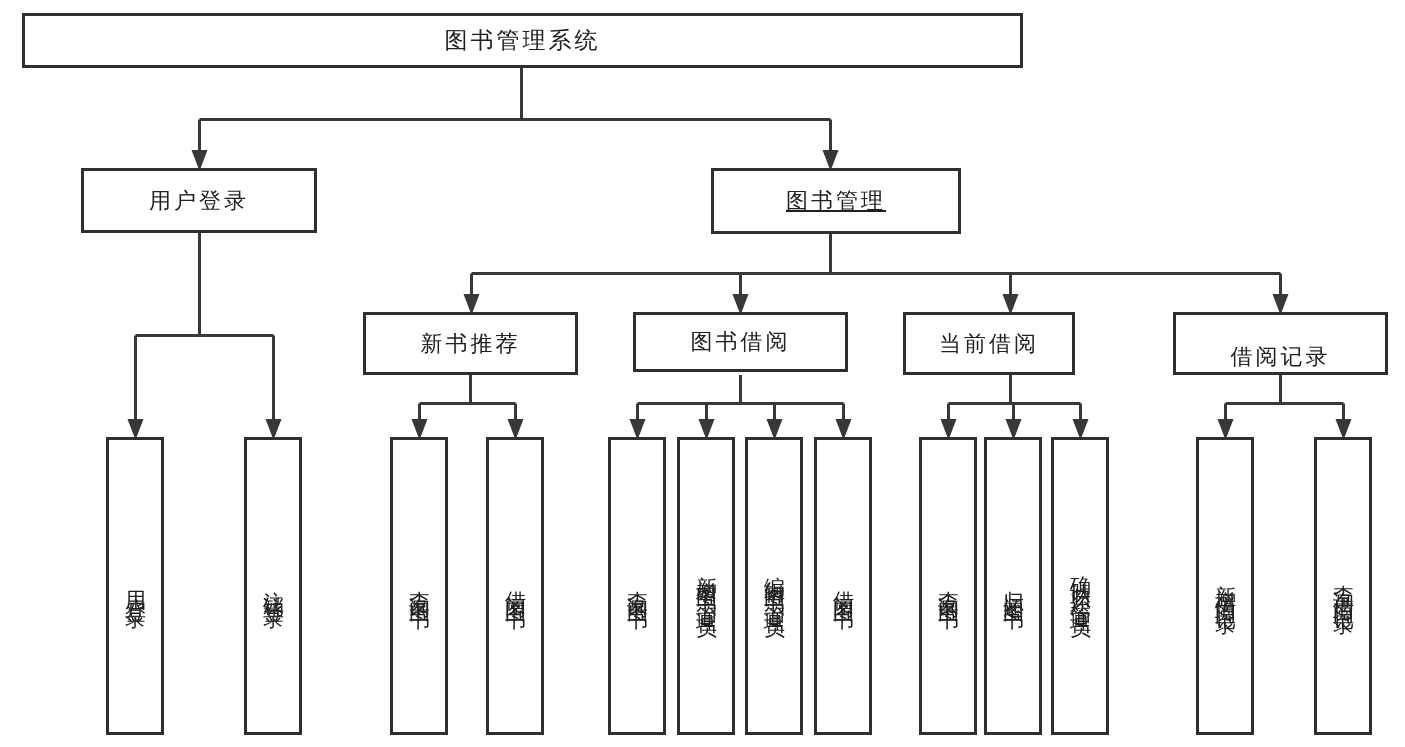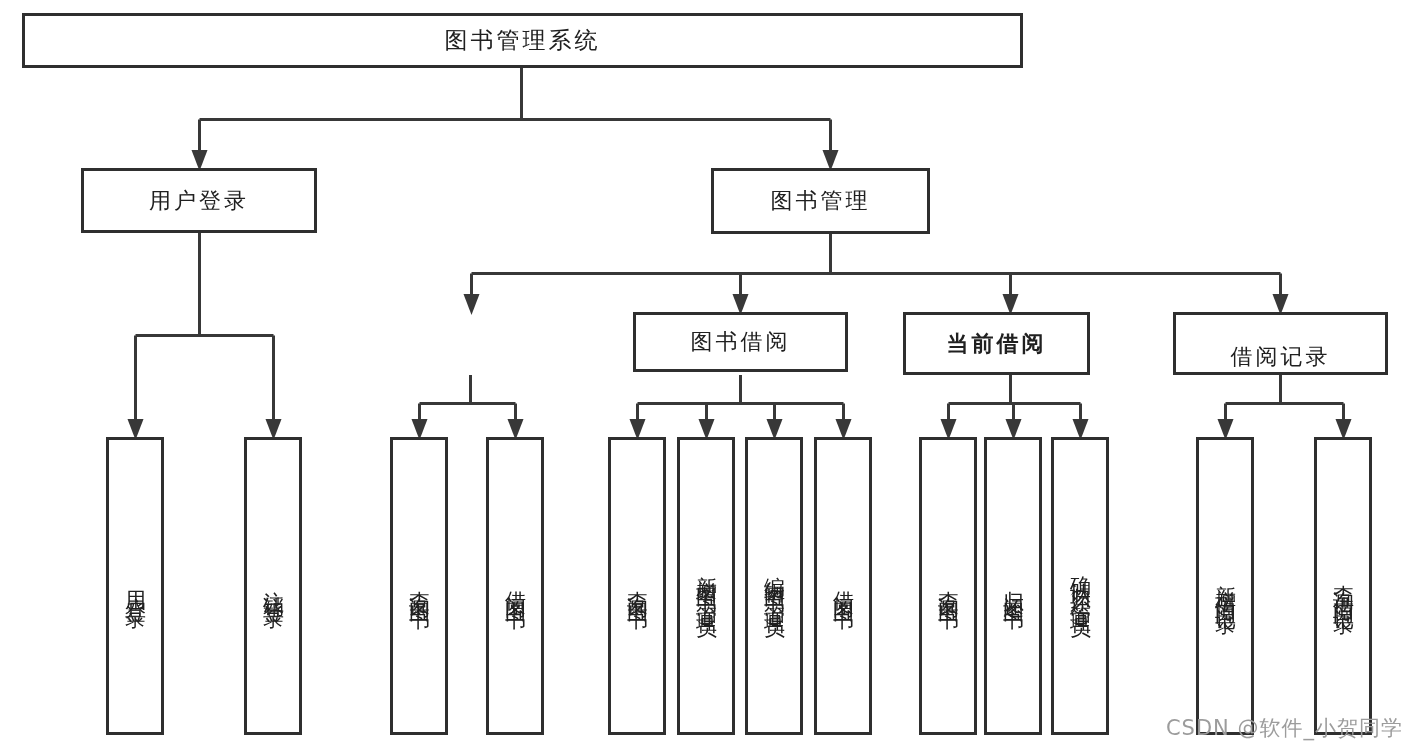--- a/index.html
+++ b/index.html
@@ -120,28 +120,31 @@
     </g>
   </svg>
 
   <div class="node root-node" style="left:22px; top:13px; width:1001px; height:55px;">
     <span>图书管理系统</span>
   </div>
 
   <div class="node h-node" style="left:81px; top:168px; width:236px; height:65px;">
     <span>用户登录</span>
   </div>
-  <div class="node h-node" style="left:711px; top:168px; width:219px; height:66px;">
+  <div class="node h-node" style="left:711px; top:168px; width:250px; height:66px;text-decoration:underline;">
     <span>图书管理</span>
   </div>
 
+  <div class="node h-node" style="left:363px; top:312px; width:215px; height:63px;">
+    <span>新书推荐</span>
+  </div>
   <div class="node h-node" style="left:633px; top:312px; width:215px; height:60px;">
     <span>图书借阅</span>
   </div>
-  <div class="node h-node" style="left:903px; top:312px; width:187px; height:63px;font-weight:bold;">
+  <div class="node h-node" style="left:903px; top:312px; width:172px; height:63px;">
     <span>当前借阅</span>
   </div>
   <div class="node h-node" style="left:1173px; top:312px; width:215px; height:63px;align-items:flex-end;">
     <span>借阅记录</span>
   </div>
 
   <div class="node leaf" style="left:106px;">
     <span class="v-label">用户登录</span>
   </div>
   <div class="node leaf" style="left:244px;">
@@ -178,15 +181,14 @@
     <span class="v-label">确认归还（管理员）</span>
   </div>
 
   <div class="node leaf" style="left:1196px;">
     <span class="v-label">新增借阅记录</span>
   </div>
   <div class="node leaf" style="left:1314px;">
     <span class="v-label">查询借阅记录</span>
   </div>
 
-  <div id="watermark">CSDN @软件_小贺同学</div>
 
 </div>
 
 </body></html>

